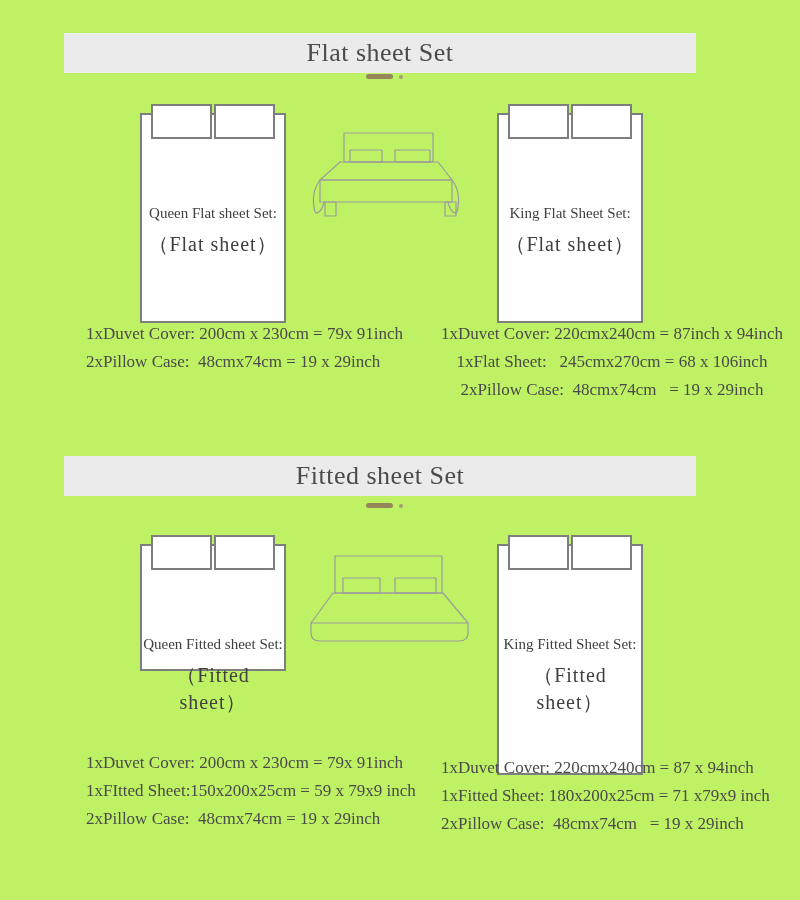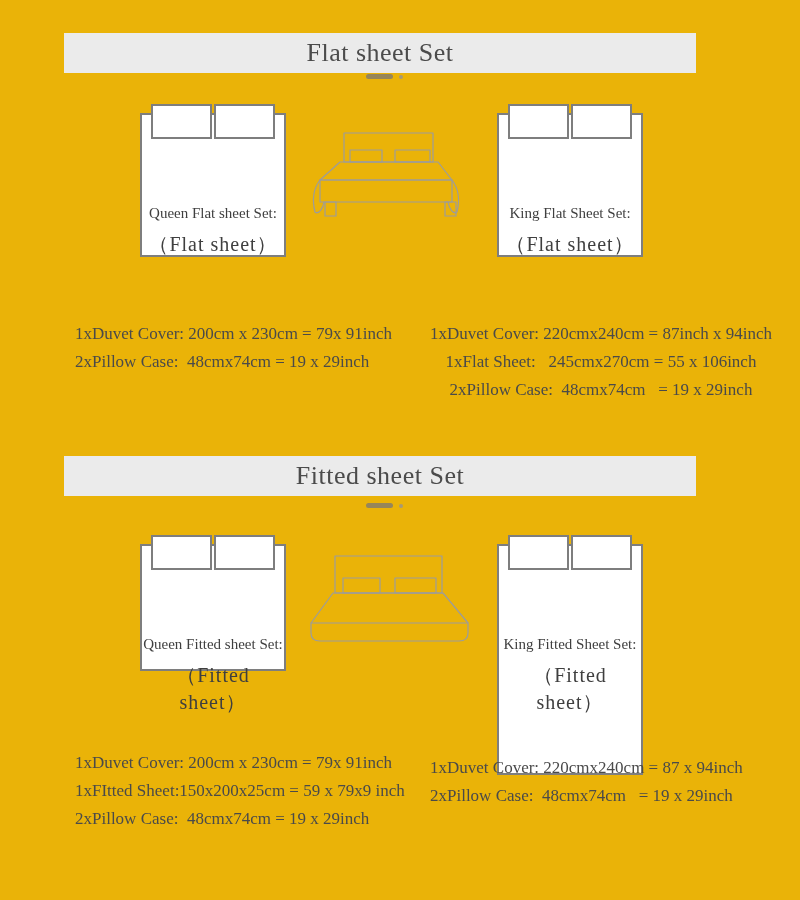--- a/index.html
+++ b/index.html
@@ -1,40 +1,40 @@
 <!DOCTYPE html>
 <html style="--banner-bg: #ebebeb; --heading-text: #4b4b4b; --body-text: #4a4a4a; --outline: #7e7e7e; --accent: #96865a;"><head>
 <meta charset="utf-8">
 <style>
   html,body{margin:0;padding:0;}
   body{
     width:800px;height:900px;background:#ffffff;
     font-family:"Liberation Serif", serif;
     -webkit-font-smoothing:antialiased;
   }
-  .canvas{position:relative;width:800px;height:900px;background:#eab308;overflow:hidden;}
+  .canvas{position:relative;width:800px;height:900px;background:#bef264;overflow:hidden;}
 
   
   .banner{
     position:absolute;left:64px;width:632px;height:40px;
     background:var(--banner-bg,#ebebeb);
     display:flex;align-items:center;justify-content:center;
   }
   .banner h1{
     margin:0;font-size:26px;font-weight:400;
     color:var(--heading-text,#4b4b4b);letter-spacing:.5px;
   }
 
   
   .divider{position:absolute;left:366px;display:flex;align-items:center;}
   .divider .dash{width:27px;height:5px;border-radius:3px;background:var(--accent,#96865a);}
   .divider .dot{width:4px;height:4px;border-radius:50%;background:#a89a74;margin-left:6px;}
 
   
-  .sheet{position:absolute;width:146px;height:153px;}
+  .sheet{position:absolute;width:146px;height:219px;}
   .sheet .body{
     position:absolute;left:0;right:0;top:9px;bottom:0;
     border:2px solid var(--outline,#7e7e7e);background:#fff;
   }
   .sheet .pillow{
     position:absolute;top:0;width:57px;height:31px;
     border:2px solid var(--outline,#7e7e7e);background:#fff;
   }
   .sheet .pillow.left{left:11px;}
   .sheet .pillow.right{left:74px;}
@@ -48,21 +48,21 @@
   }
 
   
   .bedicon{position:absolute;}
   .bedicon svg{display:block;}
   .bedicon path,.bedicon rect,.bedicon line,.bedicon polygon{
     fill:none;stroke:#9c9c9c;stroke-width:1.2;stroke-linejoin:round;stroke-linecap:round;
   }
 
   
-  .specs{position:absolute;}
+  .specs{position:absolute;margin-left:11px;}
   .spec-line{
     white-space:pre;font-size:17px;color:var(--body-text,#4a4a4a);
     height:28px;line-height:22px;
   }
 </style>
 </head>
 <body>
 
 <div class="canvas">
 
@@ -104,21 +104,21 @@
       <div class="label">King Flat Sheet Set:</div>
       <div class="sublabel">（Flat sheet）</div>
     </div>
 
     <div class="specs" style="left:75px;top:323px;">
       <div class="spec-line">1xDuvet Cover: 200cm x 230cm = 79x 91inch</div>
       <div class="spec-line">2xPillow Case:  48cmx74cm = 19 x 29inch</div>
     </div>
     <div class="specs" style="left:430px;top:323px;text-align:center;">
       <div class="spec-line">1xDuvet Cover: 220cmx240cm = 87inch x 94inch</div>
-      <div class="spec-line">1xFlat Sheet:   245cmx270cm = 55 x 106inch</div>
+      <div class="spec-line">1xFlat Sheet:   245cmx270cm = 68 x 106inch</div>
       <div class="spec-line">2xPillow Case:  48cmx74cm   = 19 x 29inch</div>
     </div>
   </section>
 
   <section>
     <div class="banner" style="top:456px;align-items:center;">
       <h1>Fitted sheet Set</h1>
     </div>
     <div class="divider" style="top:503px;">
       <span class="dash"></span>
@@ -151,17 +151,18 @@
       <div class="sublabel">（Fitted sheet）</div>
     </div>
 
     <div class="specs" style="left:75px;top:752px;">
       <div class="spec-line">1xDuvet Cover: 200cm x 230cm = 79x 91inch</div>
       <div class="spec-line">1xFItted Sheet:150x200x25cm = 59 x 79x9 inch</div>
       <div class="spec-line">2xPillow Case:  48cmx74cm = 19 x 29inch</div>
     </div>
     <div class="specs" style="left:430px;top:757px;">
       <div class="spec-line">1xDuvet Cover: 220cmx240cm = 87 x 94inch</div>
+      <div class="spec-line">1xFitted Sheet: 180x200x25cm = 71 x79x9 inch</div>
       <div class="spec-line">2xPillow Case:  48cmx74cm   = 19 x 29inch</div>
     </div>
   </section>
 
 </div>
 
 </body></html>

